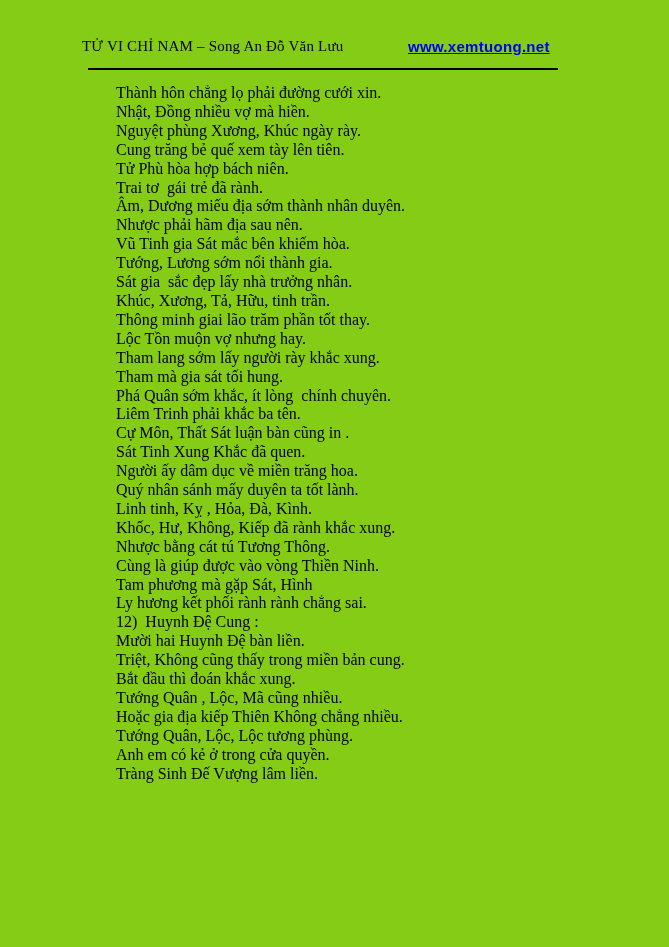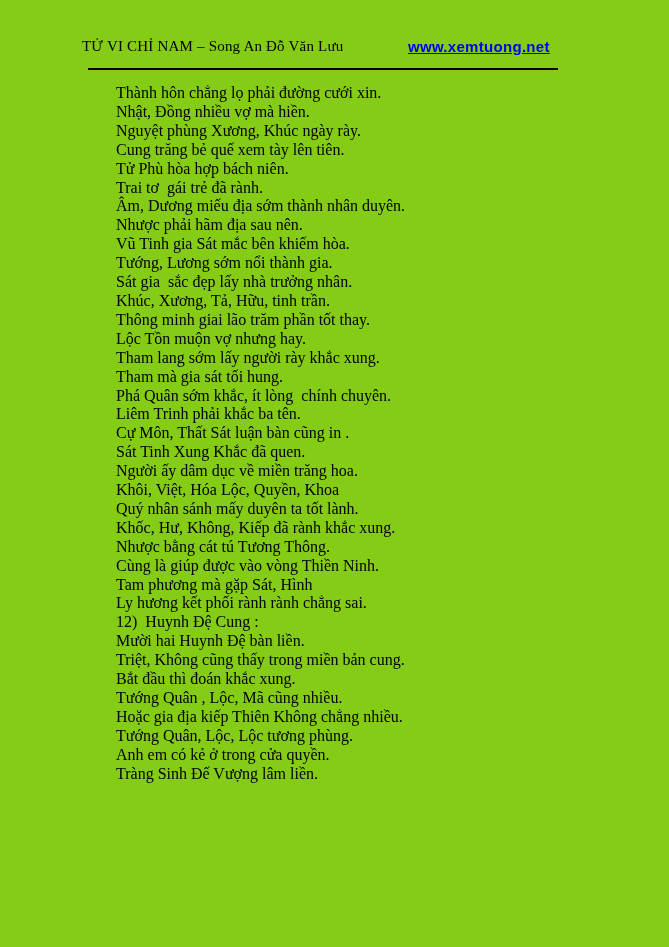--- a/index.html
+++ b/index.html
@@ -88,22 +88,22 @@
       <div class="line">Khúc, Xương, Tả, Hữu, tinh trần.</div>
       <div class="line">Thông minh giai lão trăm phần tốt thay.</div>
       <div class="line">Lộc Tồn muộn vợ nhưng hay.</div>
       <div class="line">Tham lang sớm lấy người rày khắc xung.</div>
       <div class="line">Tham mà gia sát tối hung.</div>
       <div class="line">Phá Quân sớm khắc, ít lòng  chính chuyên.</div>
       <div class="line">Liêm Trinh phải khắc ba tên.</div>
       <div class="line">Cự Môn, Thất Sát luận bàn cũng in .</div>
       <div class="line">Sát Tinh Xung Khắc đã quen.</div>
       <div class="line">Người ấy dâm dục về miền trăng hoa.</div>
-      <div class="line">Khôi, Việt, Hóa Lộc, Quyền, Khoa</div>
       <div class="line">Quý nhân sánh mấy duyên ta tốt lành.</div>
+      <div class="line">Linh tinh, Kỵ , Hỏa, Đà, Kình.</div>
       <div class="line">Khốc, Hư, Không, Kiếp đã rành khắc xung.</div>
       <div class="line">Nhược bằng cát tú Tương Thông.</div>
       <div class="line">Cùng là giúp được vào vòng Thiền Ninh.</div>
       <div class="line">Tam phương mà gặp Sát, Hình</div>
       <div class="line">Ly hương kết phối rành rành chẳng sai.</div>
       <div class="line">12)  Huynh Đệ Cung :</div>
       <div class="line">Mười hai Huynh Đệ bàn liền.</div>
       <div class="line">Triệt, Không cũng thấy trong miền bản cung.</div>
       <div class="line">Bắt đầu thì đoán khắc xung.</div>
       <div class="line">Tướng Quân , Lộc, Mã cũng nhiều.</div>

